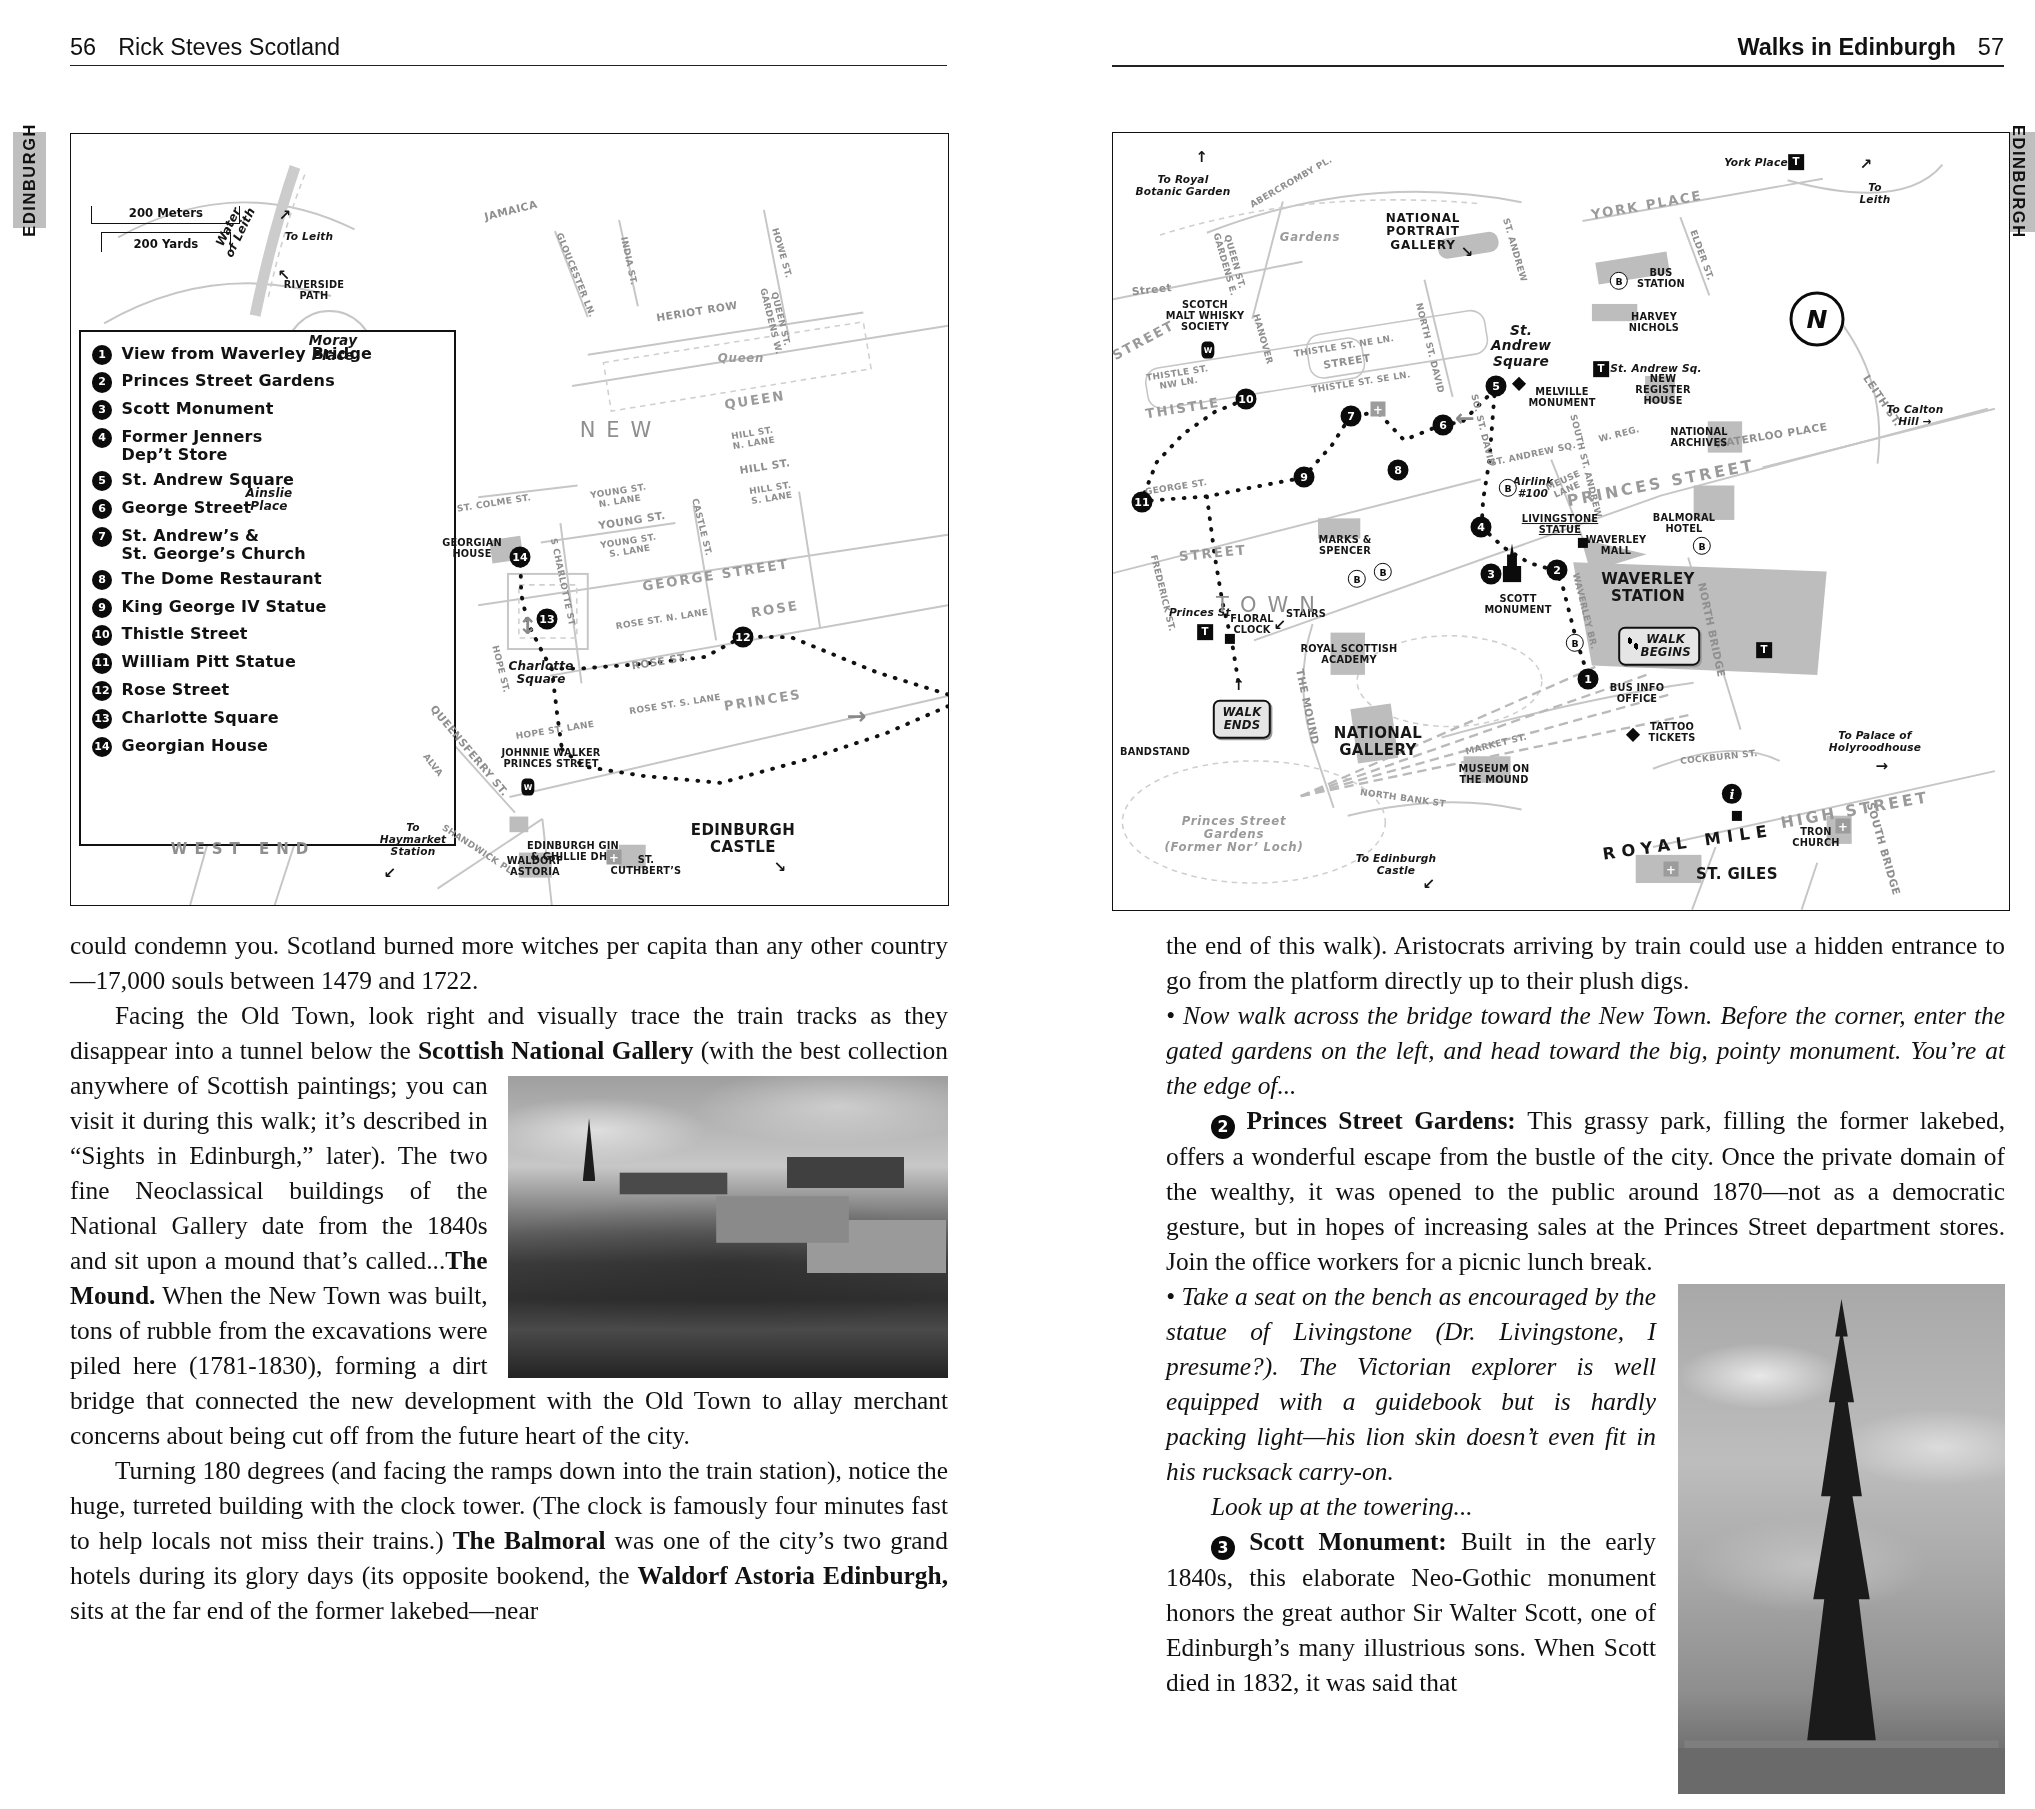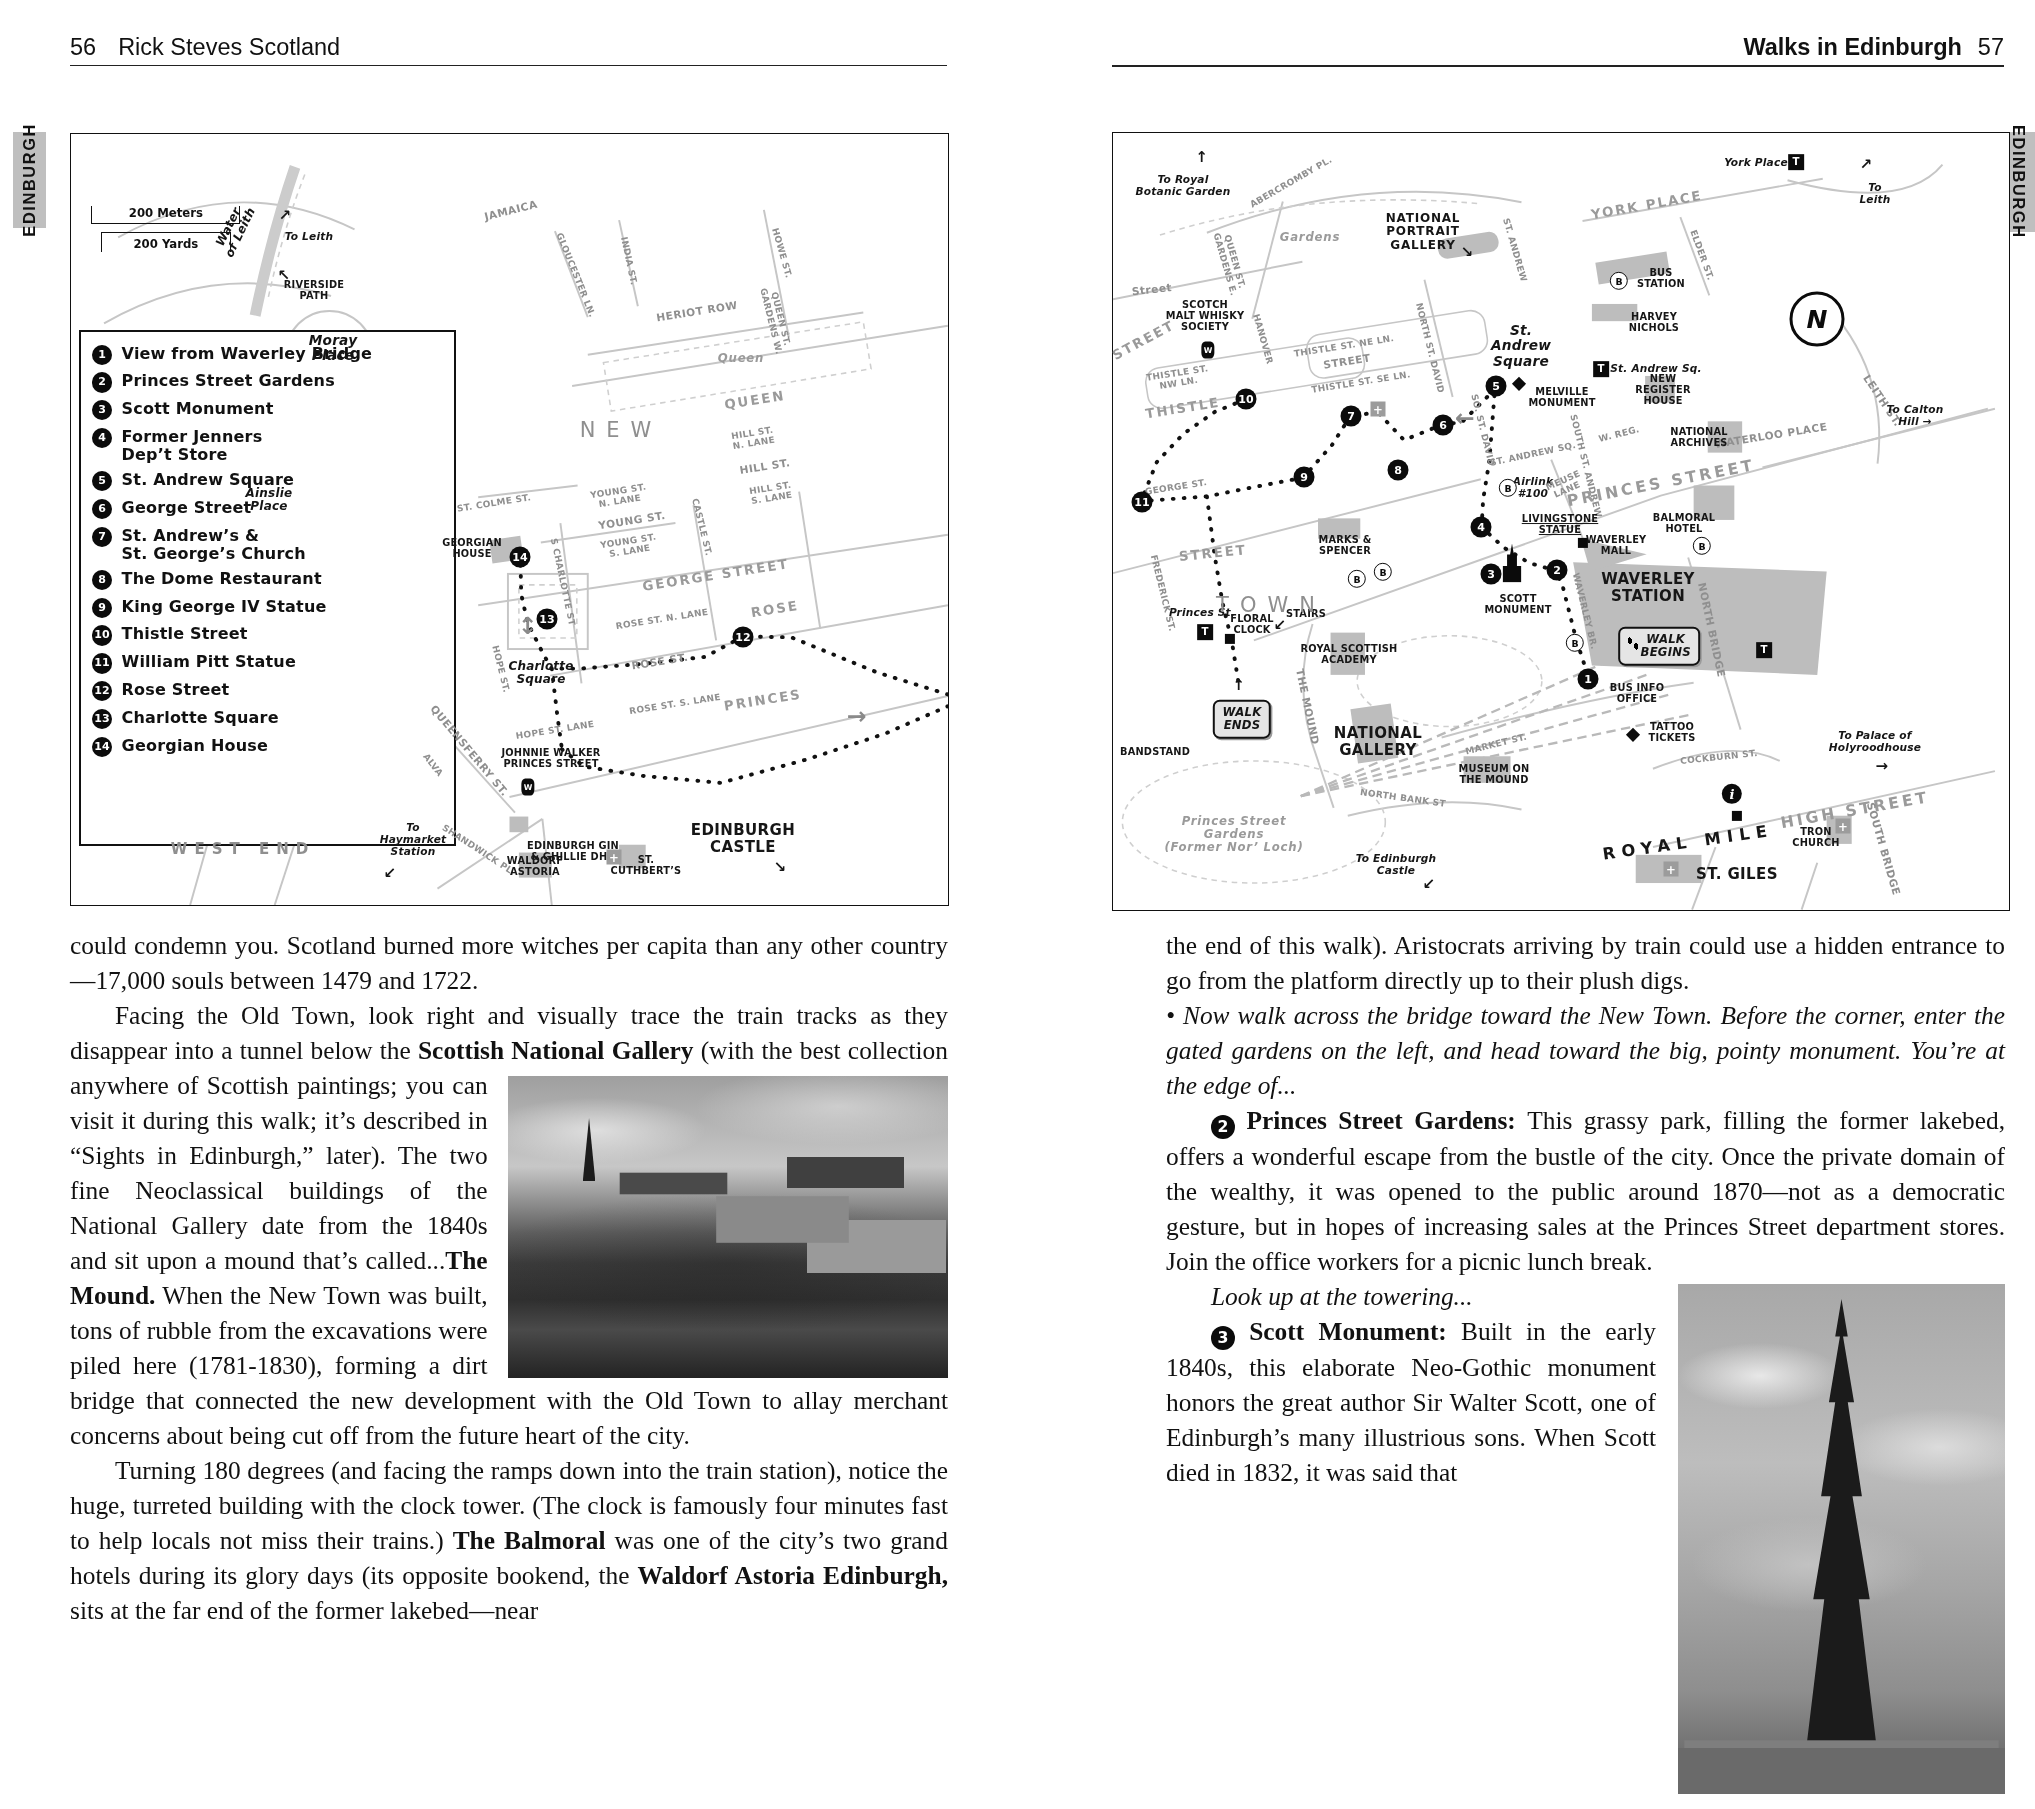--- a/index.html
+++ b/index.html
@@ -5,21 +5,21 @@
   html,body{margin:0;padding:0;background:#ffffff;}
   #page{position:relative;width:2035px;height:1809px;background:#fff;overflow:hidden;
         font-family:"Liberation Serif",serif;color:#111;}
 
   
   .hdr{position:absolute;top:34px;height:31px;font-family:"Liberation Sans",sans-serif;}
   #hdr-left{left:70px;width:877px;border-bottom:1.6px solid #222;font-size:23.5px;}
   #hdr-right{left:1112px;width:892px;border-bottom:2.3px solid #222;font-size:23.5px;text-align:right;}
   .hdr .pgnum{font-weight:500;letter-spacing:0;}
   #hdr-left .booktitle{margin-left:22px;font-weight:500;margin-top:8px;}
-  #hdr-right .sectitle{font-weight:800;margin-right:16px;}
+  #hdr-right .sectitle{font-weight:800;margin-right:22px;}
 
   
   .edgetab{position:absolute;background:#bfbfbf;display:flex;align-items:center;justify-content:center;}
   #tab-left{left:12.5px;top:132px;width:33px;height:96px;}
   #tab-right{right:0px;top:132px;width:33px;height:100px;}
   .edgetab span{writing-mode:vertical-rl;font-family:"Liberation Sans",sans-serif;
         font-weight:800;font-size:16.4px;letter-spacing:1.6px;color:#111;}
   #tab-left span{transform:rotate(180deg);}
 
   
@@ -550,19 +550,19 @@
 
   <div class="col" id="col-left">
       <p class="noindent"><span class="">could condemn you. Scotland burned more witches per capita than any other country—17,000 souls between 1479 and 1722.</span></p>
       <p class="indent"><span class="">Facing the Old Town, look right and visually trace the train tracks as they disappear into a tunnel below the </span><span class="b">Scottish National Gallery </span><span class="photo ph-castle"></span><span class="">(with the best collection anywhere of Scottish paintings; you can visit it during this walk; it’s described in “Sights in Edinburgh,” later). The two fine Neoclassical buildings of the National Gallery date from the 1840s and sit upon a mound that’s called...</span><span class="b">The Mound.</span><span class=""> When the New Town was built, tons of rubble from the excavations were piled here (1781-1830), forming a dirt bridge that connected the new development with the Old Town to allay merchant concerns about being cut off from the future heart of the city.</span></p>
       <p class="indent"><span class="">Turning 180 degrees (and facing the ramps down into the train station), notice the huge, turreted building with the clock tower. (The clock is famously four minutes fast to help locals not miss their trains.) </span><span class="b">The Balmoral</span><span class=""> was one of the city’s two grand hotels during its glory days (its opposite bookend, the </span><span class="b">Waldorf Astoria Edinburgh,</span><span class=""> sits at the far end of the former lakebed—near</span></p>
     </div>
   <div class="col" id="col-right">
       <p class="noindent"><span class="">the end of this walk). Aristocrats arriving by train could use a hidden entrance to go from the platform directly up to their plush digs.</span></p>
       <p class="walkdir"><span class=" i">• Now walk across the bridge toward the New Town. Before the corner, enter the gated gardens on the left, and head toward the big, pointy monument. You’re at the edge of...</span></p>
       <p class="indent"><span class="circnum">2</span><span class="b"> Princes Street Gardens: </span><span class="">This grassy park, filling the former lakebed, offers a wonderful escape from the bustle of the city. Once the private domain of the wealthy, it was opened to the public around 1870—not as a democratic gesture, but in hopes of increasing sales at the Princes Street department stores. Join the office workers for a picnic lunch break.</span></p>
-      <p class="walkdir"><span class="photo ph-monument"></span></p>
+      <p class="walkdir"><span class="photo ph-monument"></span><span class=" i">• Take a seat on the bench as encouraged by the statue of Livingstone (Dr. Livingstone, I presume?). The Victorian explorer is well equipped with a guidebook but is hardly packing light—his lion skin doesn’t even fit in his rucksack carry-on.</span></p>
       <p class="indent"><span class=" i">Look up at the towering...</span></p>
       <p class="indent"><span class="circnum">3</span><span class="b"> Scott Monument: </span><span class="">Built in the early 1840s, this elaborate Neo-Gothic monument honors the great author Sir Walter Scott, one of Edinburgh’s many illustrious sons. When Scott died in 1832, it was said that</span></p>
     </div>
 
 </div>
 
 
 </body></html>

